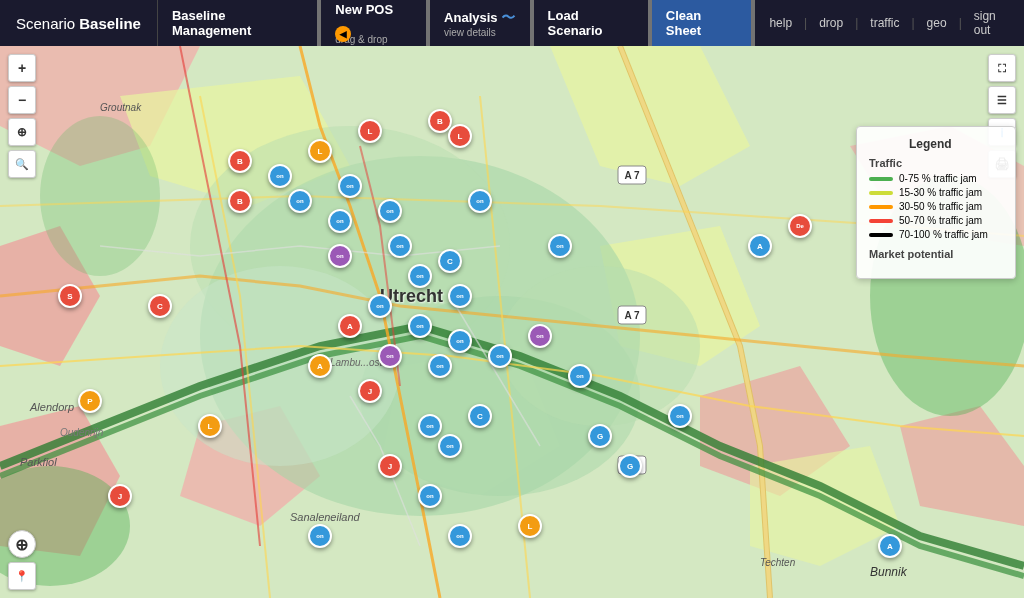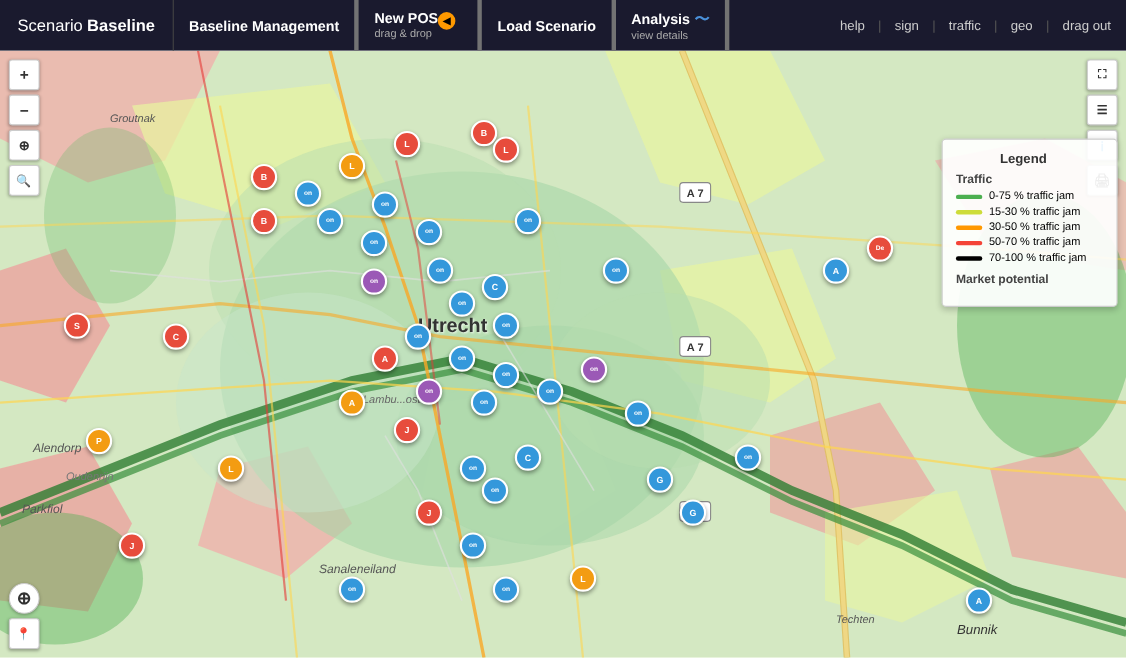--- a/index.html
+++ b/index.html
@@ -119,38 +119,41 @@
   </div>
   <div class="nav-group" id="nav-group">
       <div class="nav-item">
         <span class="label">Baseline Management</span>
       </div>
       <div class="nav-item">
         <span class="label">New POS<span class="icon-badge badge-orange" style="position: relative; margin-left: 6px; background: rgb(255, 153, 0); color: rgb(0, 0, 0); border-radius: 50%; width: 16px; height: 16px; display: inline-flex; align-items: center; justify-content: center; font-size: 9px;">◀</span></span>
         <span class="sublabel">drag &amp; drop</span>
       </div>
       <div class="nav-item">
-        <span class="label">Load Scenario</span>
-      </div>
-      <div class="nav-item">
         <span class="label">Analysis<span style="margin-left: 4px; color: rgb(74, 144, 217); font-size: 14px;">〜</span></span>
         <span class="sublabel">view details</span>
+      </div>
+      <div class="nav-item">
+        <span class="label">Load Scenario</span>
+      </div>
+      <div class="nav-item nav-item-highlight">
+        <span class="label">Clean Sheet</span>
       </div>
     </div>
   <div class="spacer"></div>
   <div class="nav-right" id="nav-right">
       <a>help</a>
       <span class="nav-divider">|</span>
-      <a>sign</a>
+      <a>drop</a>
       <span class="nav-divider">|</span>
       <a>traffic</a>
       <span class="nav-divider">|</span>
       <a>geo</a>
       <span class="nav-divider">|</span>
-      <a>drag out</a>
+      <a>sign out</a>
     </div>
 </div>
 
 <div id="map">
   <svg id="map-bg" xmlns="http://www.w3.org/2000/svg" viewBox="0 0 1024 552" preserveAspectRatio="none">
 
     <rect width="1024" height="552" fill="#d4e8c2"></rect>
 
     <polygon points="0,0 200,0 150,100 80,120 0,80" fill="#f4a9a8" opacity="0.7"></polygon>
     <polygon points="0,200 60,180 100,250 60,320 0,300" fill="#ef9a9a" opacity="0.7"></polygon>

